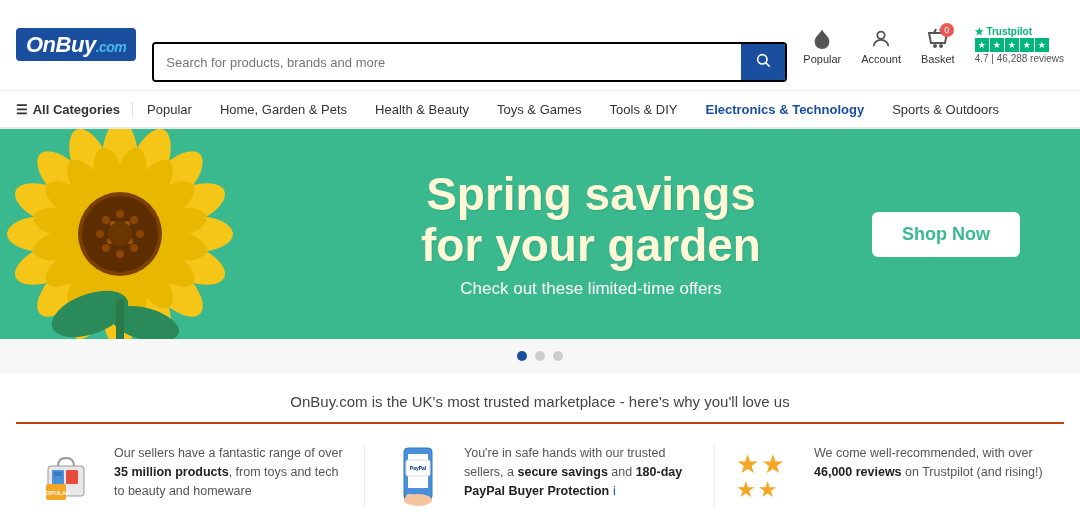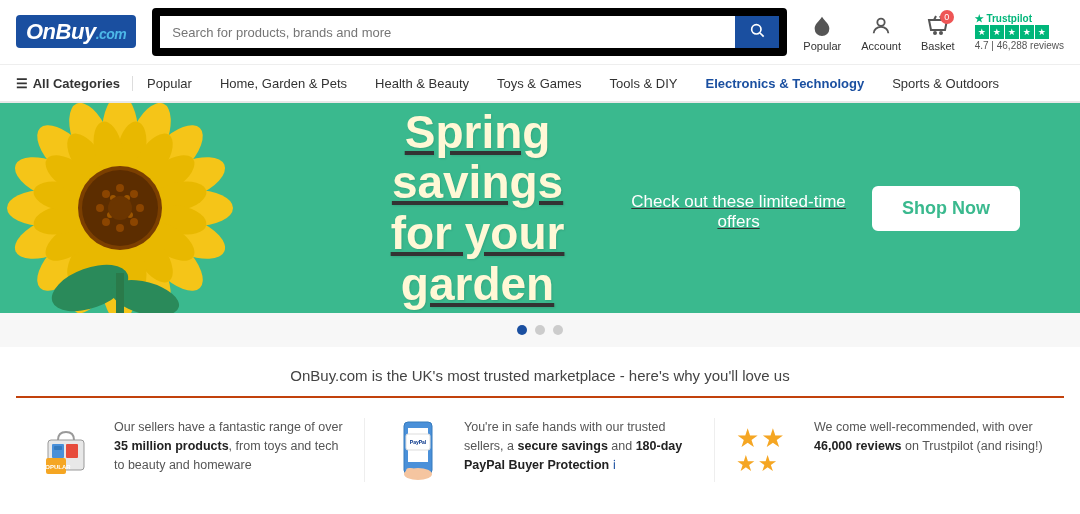--- a/index.html
+++ b/index.html
@@ -26,24 +26,25 @@
       padding: 4px 10px;
       border-radius: 4px;
       letter-spacing: -0.5px;
     }
     .logo span { color: #4db8e8; }
     .logo-com { color: #4db8e8; font-size: 14px; font-weight: 700; }
 
     .search-bar {
       flex: 1;
       display: flex;
-      border: 8px solid #000000;
+      border: 2px solid #000000;
       border-radius: 4px;
       overflow: hidden;
-      height: 48px;
+      height: 40px;
+      margin-top: 34px;
     }
     .search-bar input {
       flex: 1;
       border: none;
       outline: none;
       padding: 0 12px;
       font-size: 13px;
       color: #999;
     }
     .search-bar button {
@@ -164,25 +165,24 @@
       width: 310px;
       height: 210px;
       flex-shrink: 0;
       position: relative;
       overflow: hidden;
     }
     
     .banner-text {
       flex: 1;
       display: flex;
-      flex-direction: row;
+      flex-direction: column;
       align-items: center;
       justify-content: center;
       padding: 20px;
-      text-decoration: underline;
     }
     .banner-title {
       font-size: 46px;
       font-weight: 700;
       color: #fff8d6;
       line-height: 1.1;
       text-align: center;
       text-shadow: 1px 1px 2px rgba(0,0,0,0.1);
     }
     .banner-sub {

